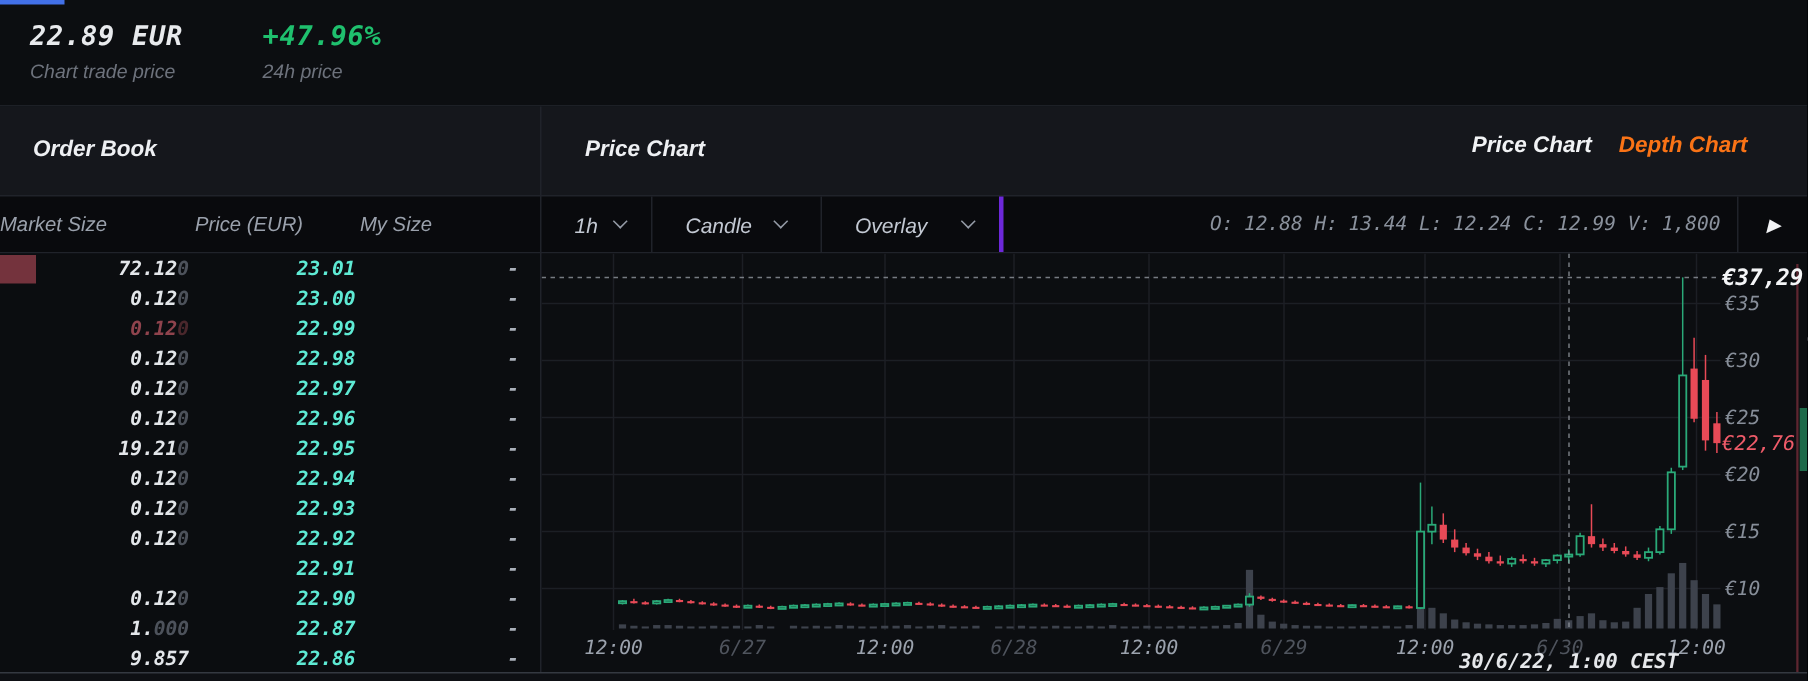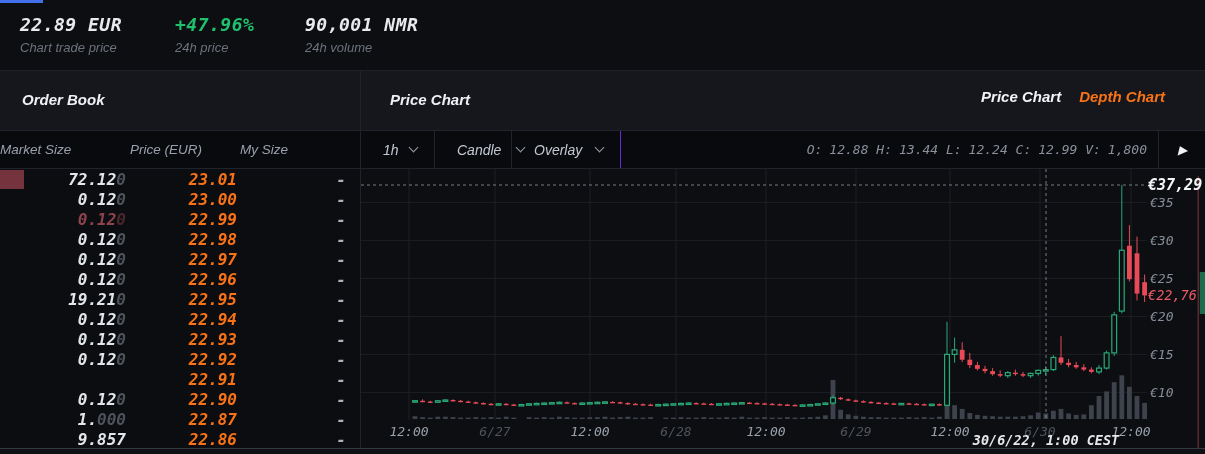--- a/index.html
+++ b/index.html
@@ -29,40 +29,40 @@
 
   
   .tbar{position:absolute;left:0;top:130px;width:1205px;height:39px;background:#090a0d;
         border-top:1px solid #20232a;border-bottom:1px solid #20232a;box-sizing:border-box;}
   .colhdr{position:absolute;top:11px;font-size:13.5px;color:#9aa1ac;text-align:left;}
   .ch-size{left:0;width:123px}.ch-price{left:130px;width:105px}.ch-my{left:240px;width:100px}
   .ddcell{position:absolute;top:0;height:37px;display:flex;align-items:center;
           justify-content:space-between;padding:0 16px 0 22px;box-sizing:border-box;cursor:pointer;}
   .dd-tf{left:361px;width:73px}
   .dd-type{left:434px;width:107px;border-left:1px solid #20232a}
-  .dd-ov{left:511px;width:110px;border-left:1px solid #20232a;border-right:1px solid #6d28d9}
+  .dd-ov{left:547px;width:122px;border-left:1px solid #20232a;border-right:3px solid #6d28d9}
   .ddcell .dlabel{font-size:14px;color:#c3c9d3;}
   .chev{width:9px;height:9px;position:relative;margin-top:-4px;}
   .chev::before{content:"";position:absolute;left:1px;top:1px;width:6px;height:6px;
     border-right:1.6px solid #959ca7;border-bottom:1.6px solid #959ca7;transform:rotate(45deg);}
   .ohlc{position:absolute;right:58px;top:11px;font-family:"DejaVu Sans Mono",monospace;
         font-size:13px;color:#8a919c;white-space:nowrap;}
   .ohlc .grp{margin-left:0}.ohlc .grp:first-child{margin-left:0}
   .ohlc .v{margin-left:7px}
   .playcell{position:absolute;left:1158px;top:0;width:47px;height:37px;border-left:1px solid #20232a;
             display:flex;align-items:center;justify-content:center;cursor:pointer;}
   .playcell .tri{color:#f2f3f5;font-size:12px;}
 
   
   .obody{position:absolute;left:0;top:169px;width:360px;height:279px;overflow:hidden;background:#0b0d10;}
   .ob-row{position:absolute;left:0;width:360px;height:20px;line-height:20px;
-          font-family:"DejaVu Sans Mono",monospace;font-size:16px;font-weight:bold;padding-left:48px;}
+          font-family:"DejaVu Sans Mono",monospace;font-size:13px;font-weight:bold;padding-left:48px;}
   .ob-row .c{position:absolute;top:0;text-align:right;}
   .ob-row .size{left:0;width:126px}
-  .ob-row .price{left:130px;width:107px;color:#f97316;}
+  .ob-row .price{left:130px;width:107px;color:#5eead4;}
   .ob-row .my{left:246px;width:100px;color:#aab0ba;font-weight:bold;}
   .ob-row .main{color:#e3e6ea}.ob-row .dim{color:#4d525b}
   .ob-row.v-dimred .main{color:#8f434d}.ob-row.v-dimred .dim{color:#4a272c}
   .ob-row.v-pink .main{color:#d8858f}.ob-row.v-pink .dim{color:#a5616b}
   .depth{position:absolute;left:0;top:0;height:19px;background:#74333d;z-index:0;}
   .ob-row .c{z-index:1}
 
   
   .chart{position:absolute;left:361px;top:169px;width:844px;height:279px;background:#0c0e11;}
 
@@ -77,24 +77,20 @@
 
   <div class="topbar">
     <div class="progress" style="width:43px"></div>
     <div class="stat stat1">
       <div class="val">22.89 EUR</div>
       <div class="lbl">Chart trade price</div>
     </div>
     <div class="stat stat2">
       <div class="val" style="color:#1fc06e">+47.96%</div>
       <div class="lbl">24h price</div>
-    </div>
-    <div class="stat stat3">
-      <div class="val">90,001 NMR</div>
-      <div class="lbl">24h volume</div>
     </div>
   </div>
 
   <div class="hdrrow">
     <div class="panel-title ob-title">Order Book</div>
     <div class="panel-title pc-title">Price Chart</div>
     <div class="tabs">
       <div class="tab active">
         <span class="tlabel">Price Chart</span>
         <span class="tbar"></span>

